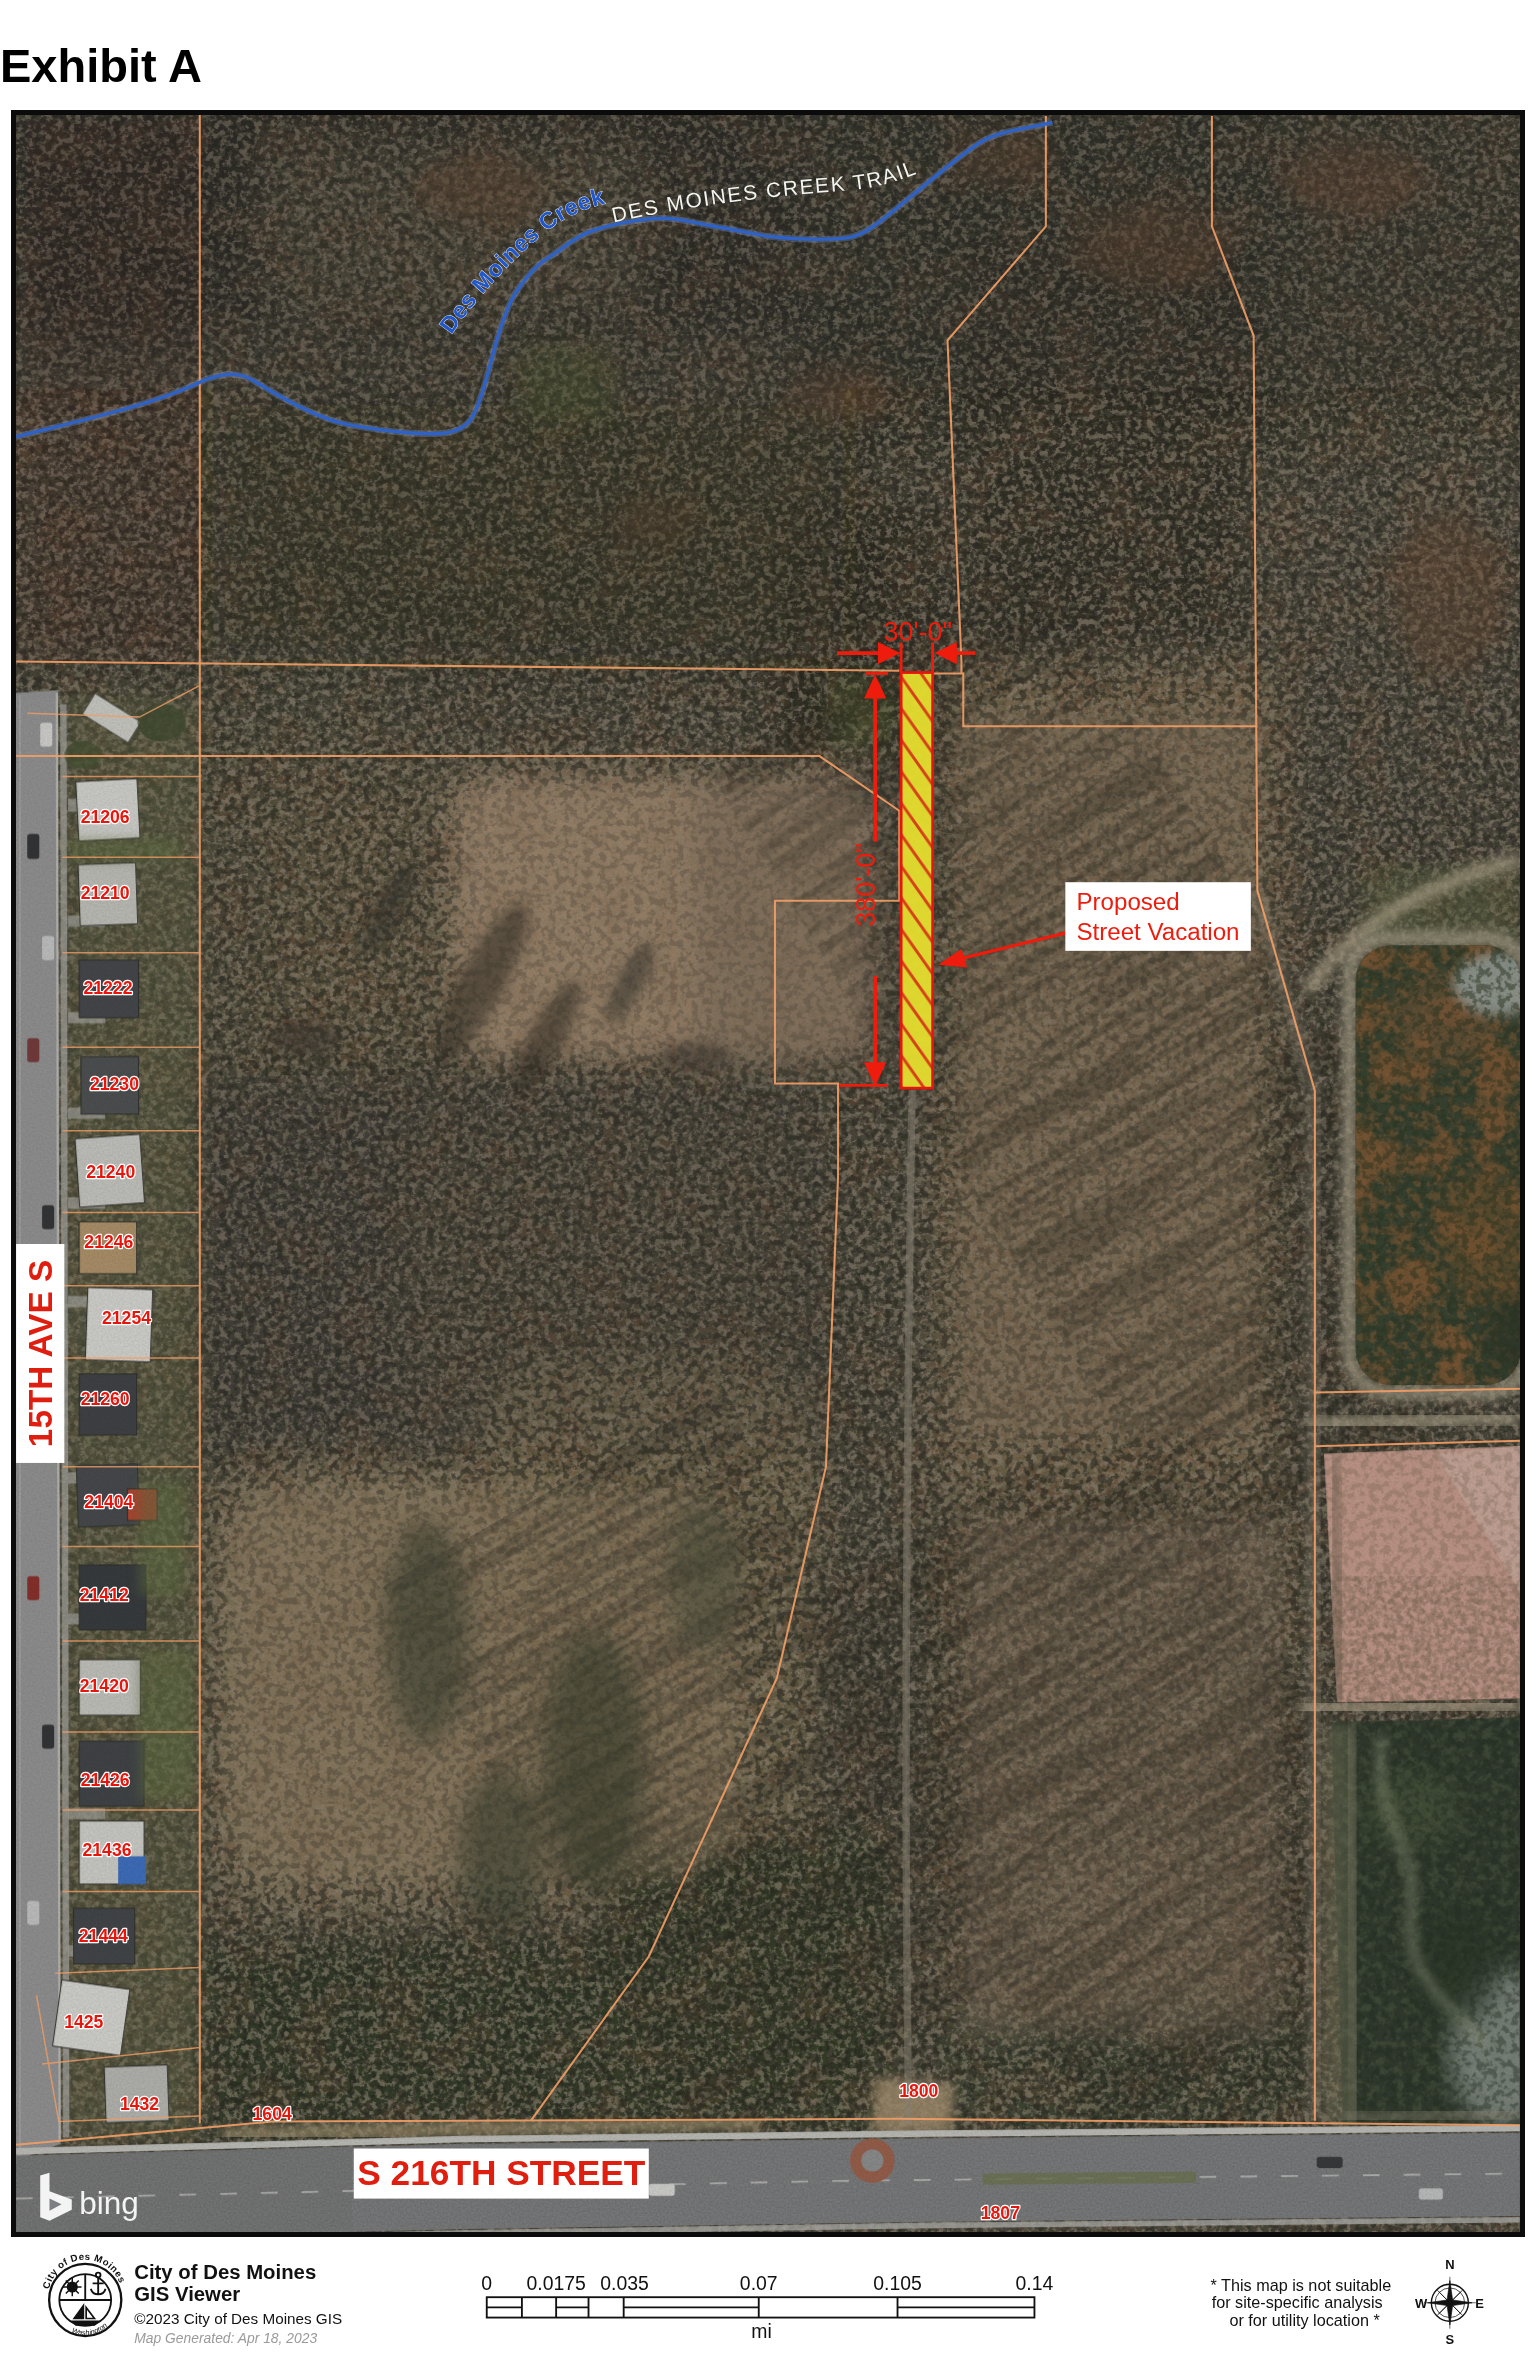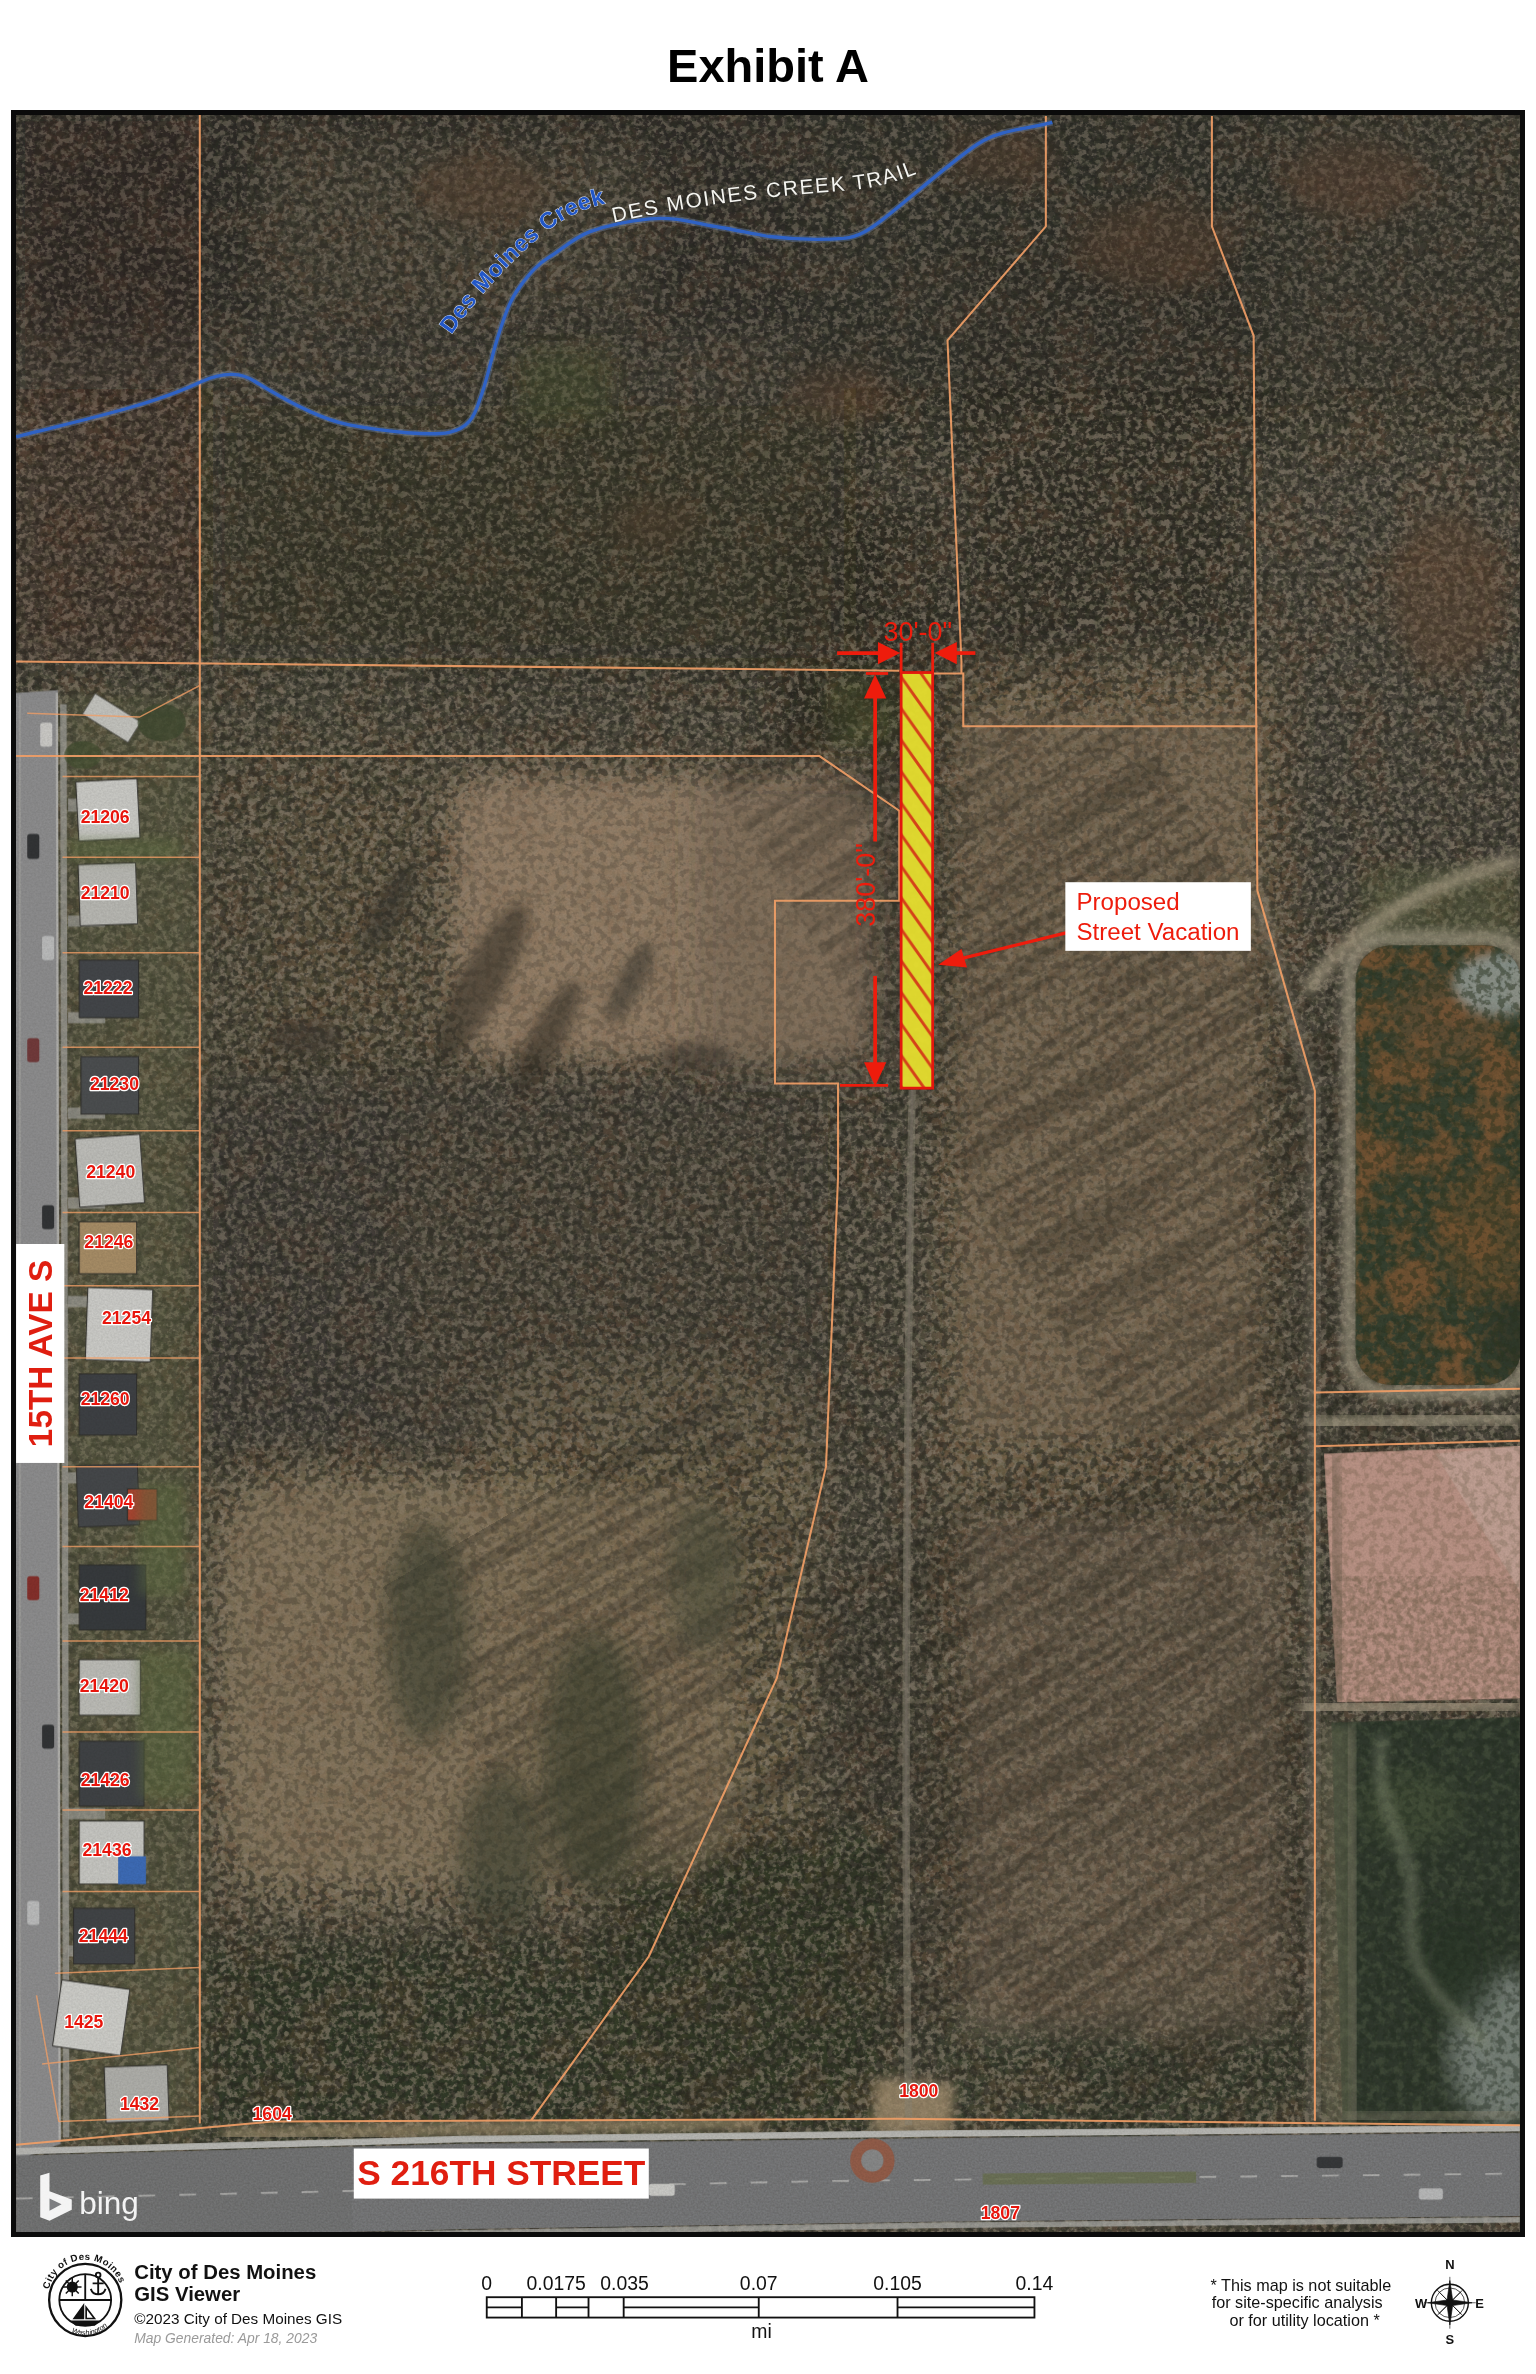--- a/index.html
+++ b/index.html
@@ -1,18 +1,18 @@
 <!DOCTYPE html>
 <html style="font-size:15px"><head>
 <meta charset="utf-8">
 <style>
 html,body{margin:0;padding:0;background:#ffffff;}
 body{width:1536px;height:2375px;position:relative;overflow:hidden;
      font-family:"Liberation Sans", sans-serif;}
-.title{position:absolute;left:0;top:42px;width:1536px;text-align:center;
+.title{position:absolute;left:0;top:42px;width:1536px;
        font-size:47px;line-height:47px;font-weight:bold;color:#000;}
 .map{position:absolute;left:11px;top:110px;width:1504px;height:2117px;
      border:5.6px solid #0b0b0b;background:#3e3a30;}
 .map svg{position:absolute;left:0;top:0;}
 .footer{position:absolute;left:0;top:2238px;width:1536px;height:136px;}
 </style>
 </head>
 <body>
 
 <div class="title">Exhibit A</div>

